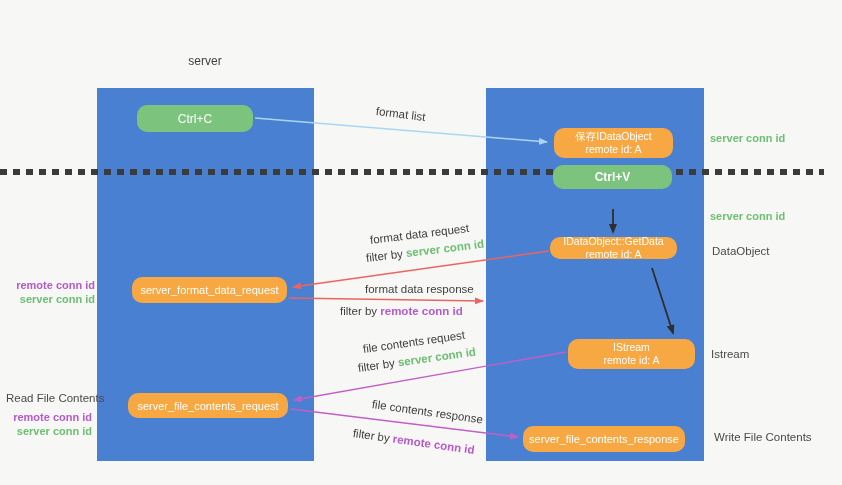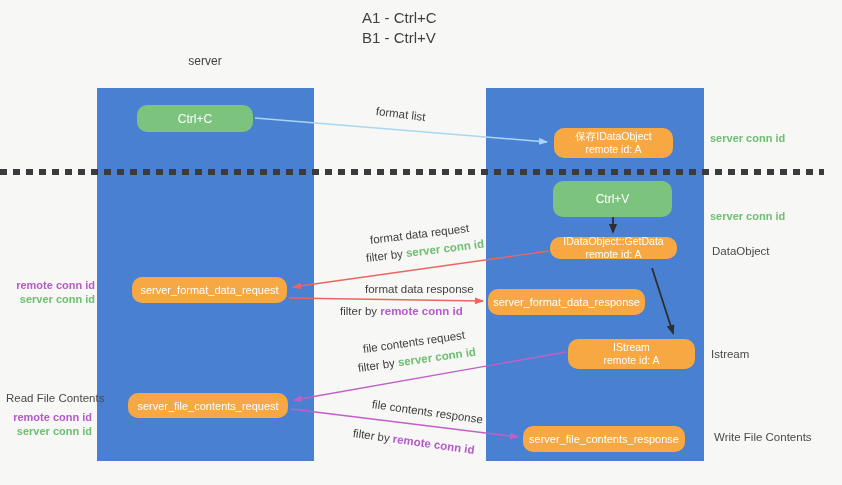--- a/index.html
+++ b/index.html
@@ -28,21 +28,21 @@
   
   .box{
     box-sizing:border-box;display:flex;flex-direction:column;align-items:center;justify-content:center;
     color:#fff;text-align:center;white-space:nowrap;border-radius:10px;
   }
   .box.green{background:var(--box-green,#7cc47e);font-size:12px;}
   .box.orange{background:var(--box-orange,#f7a843);font-size:11px;}
   .box.two{font-size:10.5px;line-height:13px;}
   .box.ctrl-c{left:137px;top:105px;width:116px;height:27px;}
   .box.save-obj{left:554px;top:128px;width:119px;height:30px;}
-  .box.ctrl-v{left:553px;top:181px;width:119px;height:36px;}
+  .box.ctrl-v{left:553px;top:165px;width:119px;height:24px;font-weight:bold;}
   .box.getdata{left:550px;top:237px;width:127px;height:22px;}
   .box.format-req{left:132px;top:277px;width:155px;height:26px;}
   .box.format-resp{left:488px;top:289px;width:157px;height:26px;}
   .box.istream{left:568px;top:339px;width:127px;height:30px;}
   .box.file-req{left:128px;top:393px;width:160px;height:25px;}
   .box.file-resp{left:523px;top:426px;width:162px;height:26px;}
   
   .lbl{font-size:11px;white-space:nowrap;color:var(--text-dark,#3f3f3f);}
   .lbl.plain{font-size:11.5px;color:#4a4a4a;}
   .lbl-green{color:var(--label-green,#6dbf71);font-weight:bold;}
@@ -76,24 +76,20 @@
   #mBlue path{fill:var(--arrow-blue,#a9d6f2);}
   #mRed path{fill:var(--arrow-red,#ec6460);}
   #mMagenta path{fill:var(--arrow-magenta,#c25fc7);}
   #mBlack path{fill:var(--arrow-black,#2e2e2e);}
 </style>
 </head>
 <body>
 
 <div class="canvas">
 
-  <div class="abs title">
-    <div>A1 - Ctrl+C</div>
-    <div>B1 - Ctrl+V</div>
-  </div>
 
   <div class="abs col-header a1">
     <div>server</div>
   </div>
 
   <div class="abs col a1"></div>
   <div class="abs col b1"></div>
 
   <div class="abs divider"></div>
 
@@ -130,23 +126,20 @@
   </div>
   <div class="abs box green ctrl-v">
     <span>Ctrl+V</span>
   </div>
   <div class="abs box orange two getdata">
     <span>IDataObject::GetData</span>
     <span>remote id: A</span>
   </div>
   <div class="abs box orange format-req">
     <span>server_format_data_request</span>
-  </div>
-  <div class="abs box orange format-resp">
-    <span>server_format_data_response</span>
   </div>
   <div class="abs box orange two istream">
     <span>IStream</span>
     <span>remote id: A</span>
   </div>
   <div class="abs box orange file-req">
     <span>server_file_contents_request</span>
   </div>
   <div class="abs box orange file-resp">
     <span>server_file_contents_response</span>

